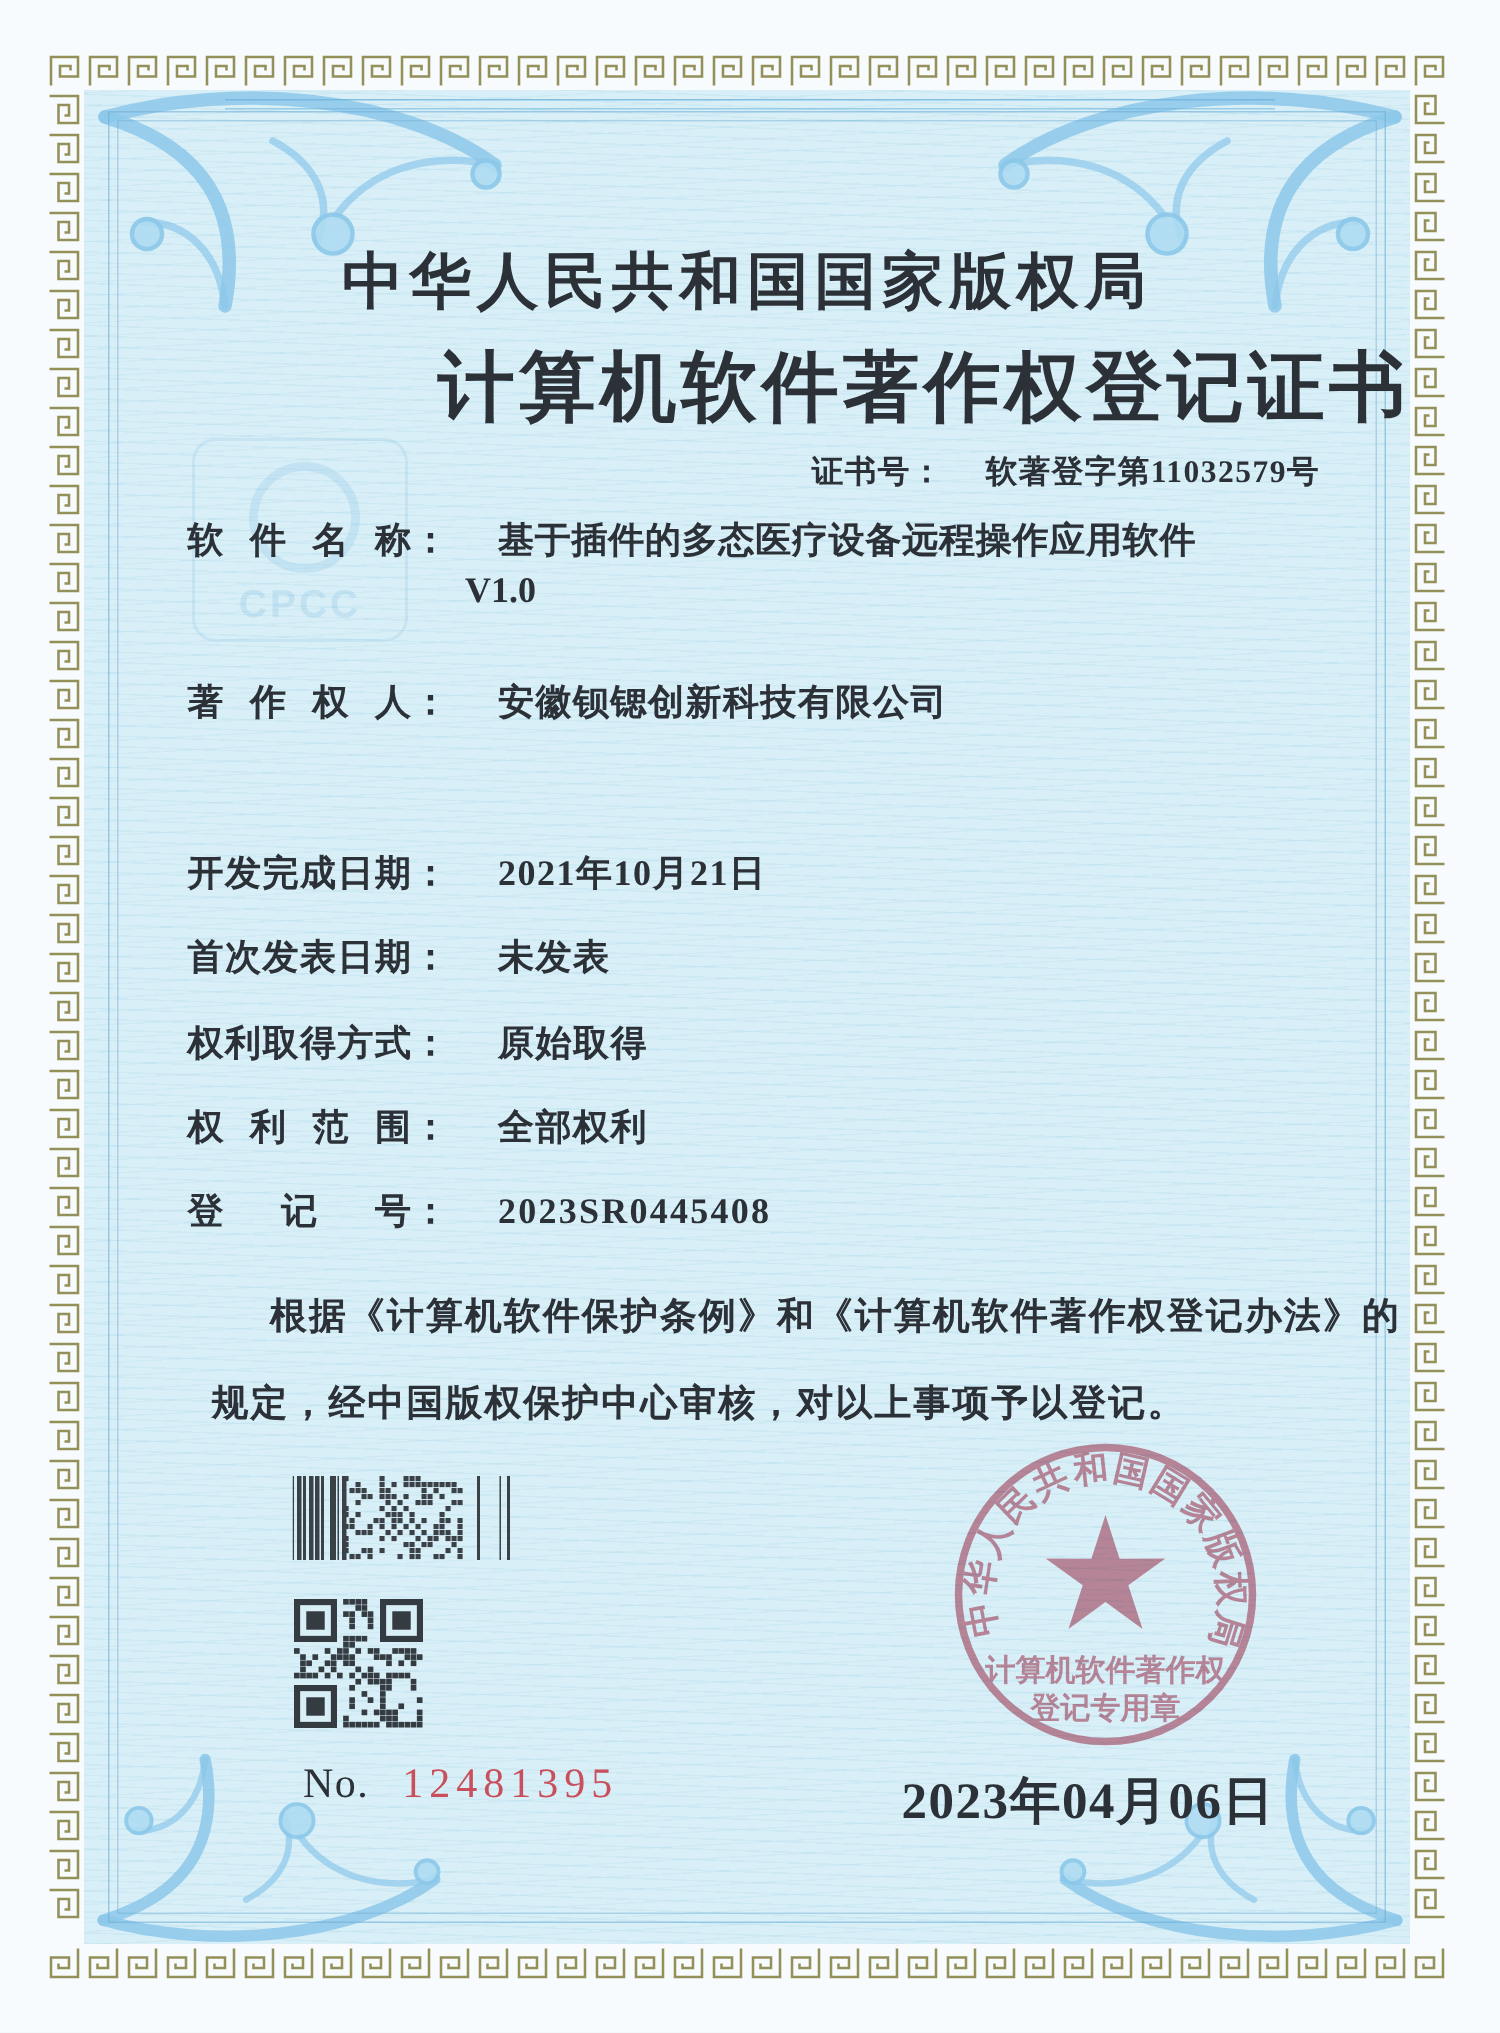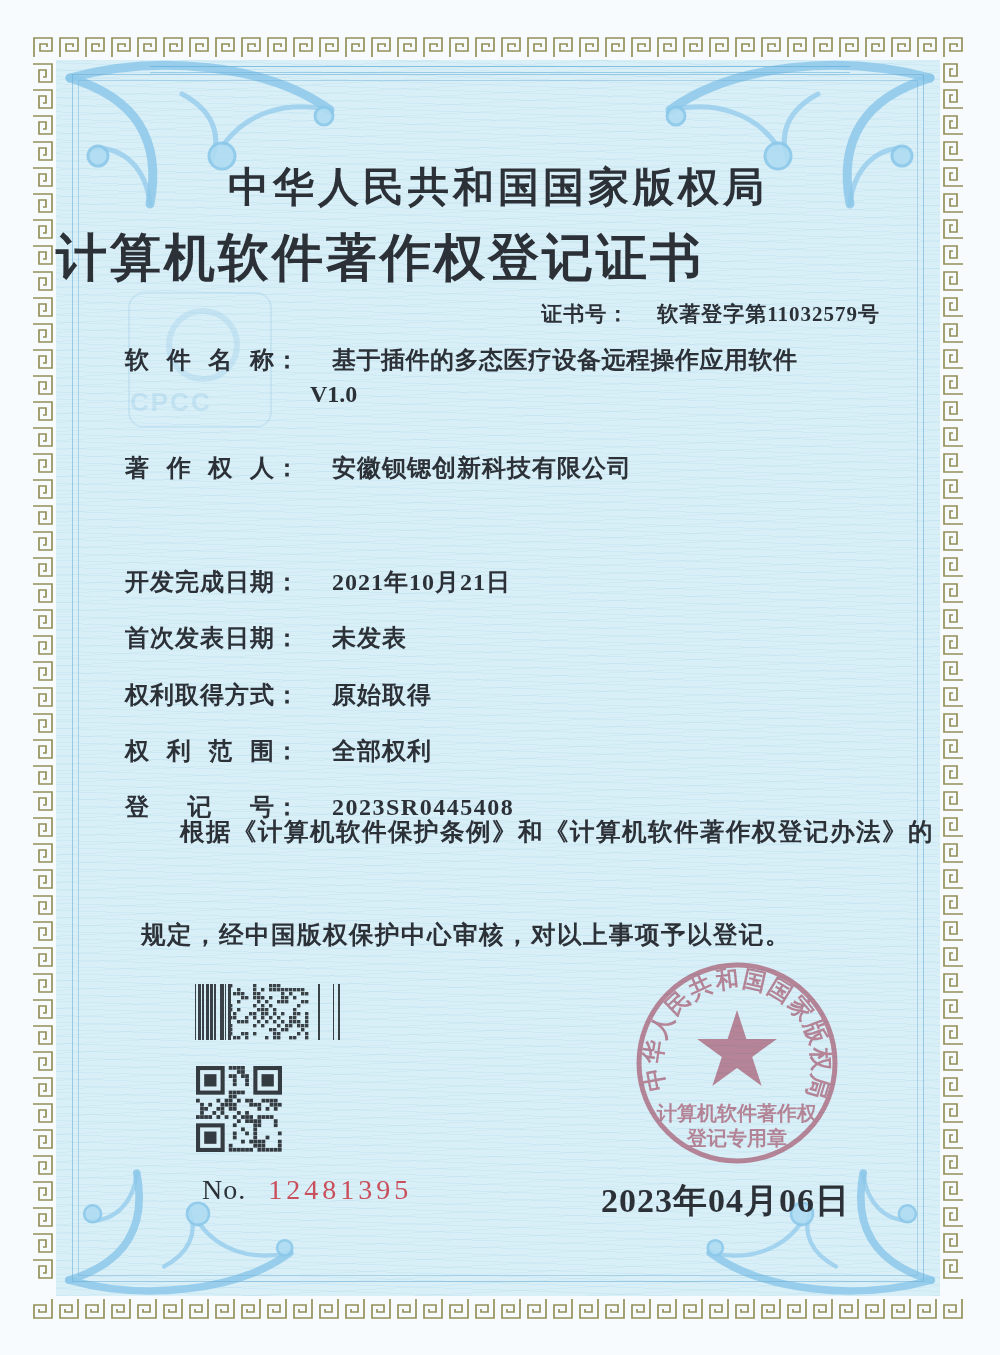--- a/index.html
+++ b/index.html
@@ -37,49 +37,49 @@
   
   .watermark{
     position:absolute; left:128px; top:292px; width:140px; height:132px;
     border:2.5px solid rgba(140,195,228,.45); border-radius:16px; opacity:.55;
   }
   .watermark .wring{
     position:absolute; left:36px; top:14px; width:62px; height:62px;
     border:6px solid rgba(140,195,228,.5); border-radius:50%;
   }
   .watermark .wtxt{
-    position:absolute; left:0; right:0; bottom:8px; text-align:left;
+    position:absolute; left:0; right:0; bottom:8px; text-align:center;
     font-size:26px; font-weight:bold; color:rgba(140,195,228,.55);
     letter-spacing:2px; font-family:"Liberation Sans",sans-serif;
   }
   
   .authority{
     position:absolute; left:56px; top:160px; width:884px; text-align:center;
     font-size:41px; font-weight:bold; letter-spacing:4px; margin:0;
   }
   .title{
-    position:absolute; left:56px; top:224px; width:884px; text-align:left;
+    position:absolute; left:56px; top:224px; width:884px; text-align:right;
     font-size:51px; font-weight:bold; letter-spacing:3px; margin:0;
   }
   .certno{
     position:absolute; right:120px; top:300px; font-size:21px; font-weight:600;
     letter-spacing:1px;
   }
   .certno .gap{display:inline-block; width:28px;}
   
   .row{position:absolute; left:125px; font-size:24px; font-weight:bold; letter-spacing:1px;}
   .row .jl{display:inline-block; width:150px; text-align:justify; text-align-last:justify;}
   .row .val{margin-left:32px;}
   .r1{top:344px;} .r1b{position:absolute; left:310px; top:381px; font-size:24px; font-weight:bold;}
   .r2{top:452px;} .r3{top:566px;} .r4{top:622px;} .r5{top:679px;} .r6{top:735px;} .r7{top:791px;}
   .r7 .val{letter-spacing:1.5px;}
   .r1 .val{letter-spacing:0.5px;}
   
   .stline{position:absolute; font-size:24.5px; font-weight:bold; letter-spacing:1.5px;}
-  .st1{left:180px; top:815px;text-align:right;} .st2{left:125px; top:918px;margin-left:16px;}
+  .st1{left:180px; top:860px;text-align:right;} .st2{left:125px; top:918px;margin-left:16px;}
   
   .barcode{position:absolute; left:195px; top:984px;}
   .qrcode{position:absolute; left:196px; top:1066px;}
   
   .serial{position:absolute; left:170px; top:1174px; font-size:28px;}
   .serial .no{color:var(--ink); letter-spacing:1px;margin-left:32px;}
   .serial .num{color:var(--red); margin-left:22px; letter-spacing:4px;}
   
   .stamp{position:absolute; left:622px; top:948px; opacity:.88; mix-blend-mode:multiply;}
   .stamp text{fill:var(--stamp); font-weight:bold; font-family:"Liberation Serif","DejaVu Serif",serif;}

